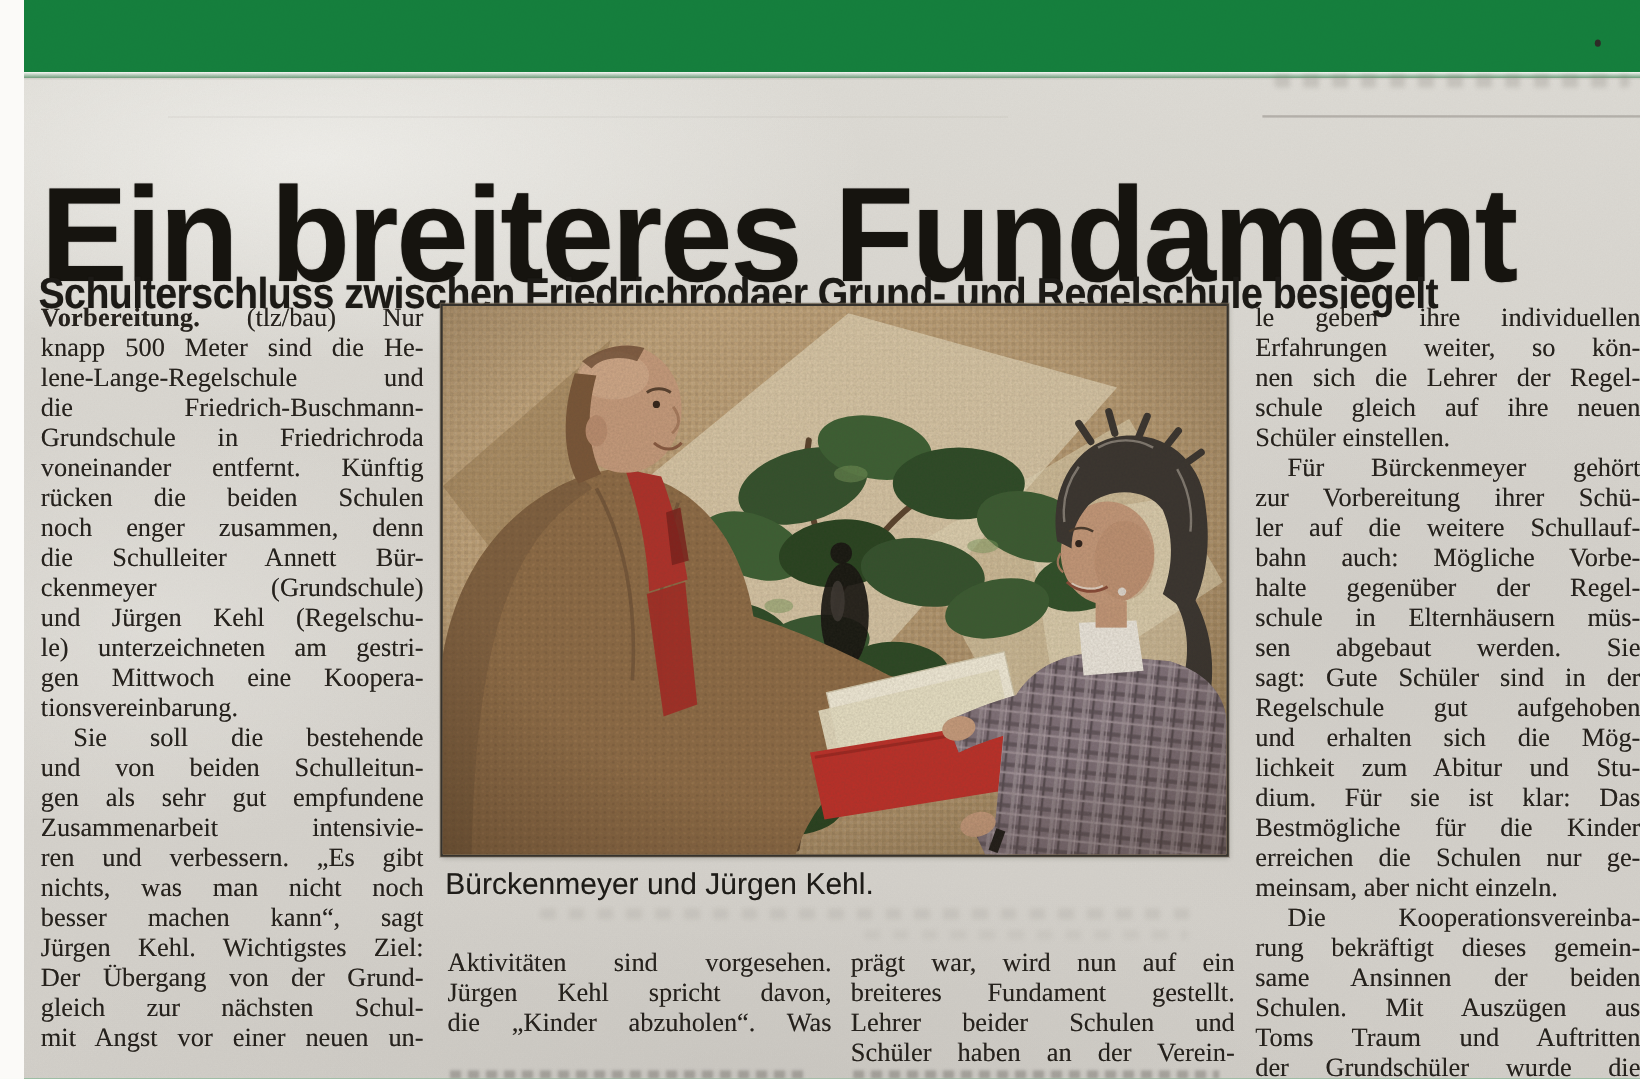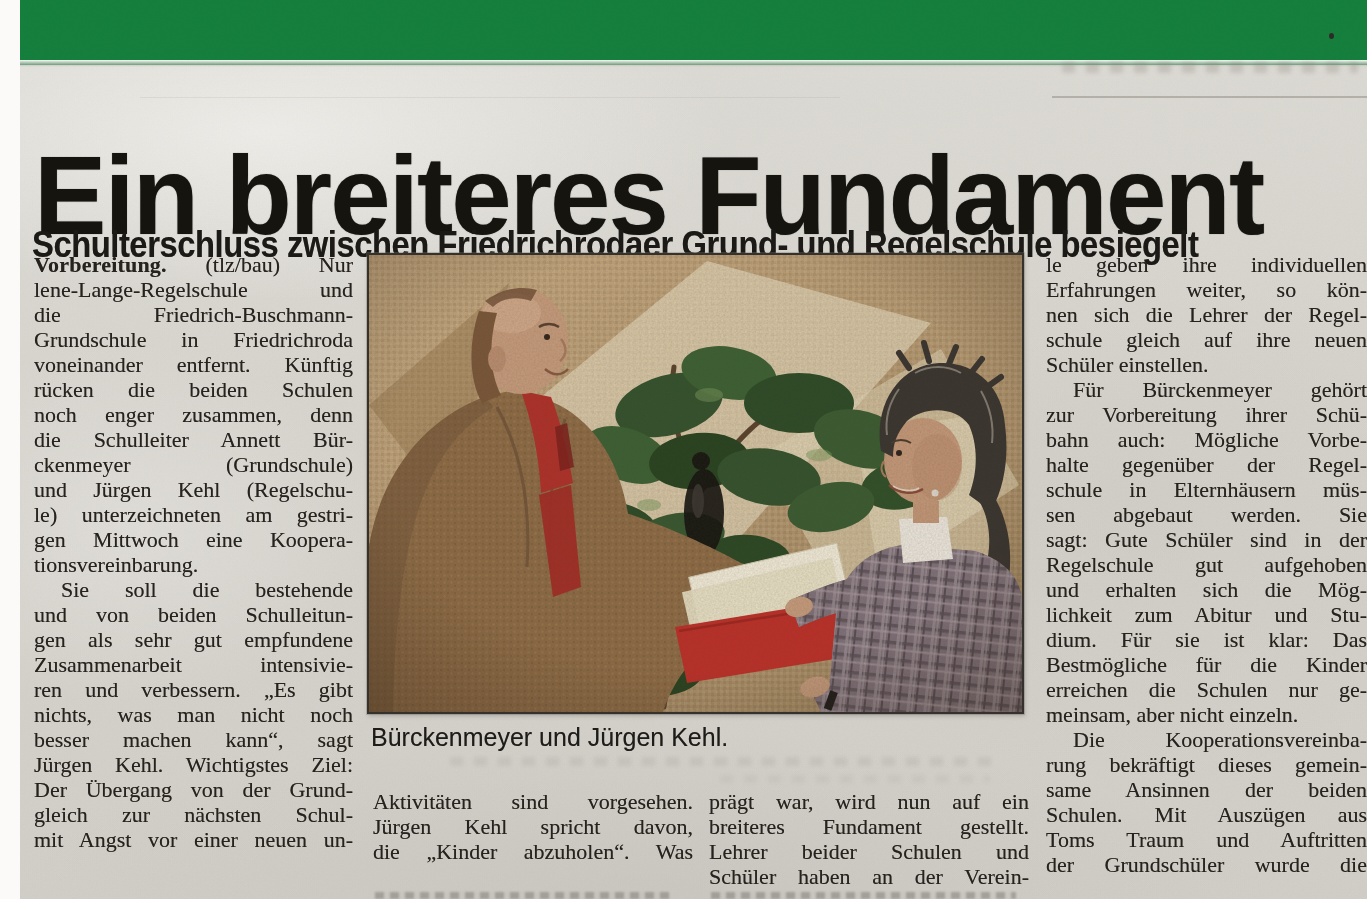--- a/index.html
+++ b/index.html
@@ -69,20 +69,21 @@
   <div class="artifact bleed-bar" style="left:1042px;top:62px;width:296px;height:11px;opacity:.28;"></div>
   <div class="artifact rule-line" style="left:1032px;top:96px;width:335px;height:2px;opacity:.7;"></div>
   <div class="artifact rule-line" style="left:120px;top:97px;width:700px;height:1px;opacity:.18;"></div>
   <div class="artifact speck" style="left:1309px;top:33px;width:5px;height:6px;"></div>
 
   <h1 class="headline">Ein breiteres Fundament</h1>
   <h2 class="subheadline">Schulterschluss zwischen Friedrichrodaer Grund- und Regelschule besiegelt</h2>
 
   <div class="col" id="col1">
       <div class="line"><b>Vorbereitung.</b> (tlz/bau) Nur</div>
+      <div class="line">knapp 500 Meter sind die He-</div>
       <div class="line">lene-Lange-Regelschule und</div>
       <div class="line">die Friedrich-Buschmann-</div>
       <div class="line">Grundschule in Friedrichroda</div>
       <div class="line">voneinander entfernt. Künftig</div>
       <div class="line">rücken die beiden Schulen</div>
       <div class="line">noch enger zusammen, denn</div>
       <div class="line">die Schulleiter Annett Bür-</div>
       <div class="line">ckenmeyer (Grundschule)</div>
       <div class="line">und Jürgen Kehl (Regelschu-</div>
       <div class="line">le) unterzeichneten am gestri-</div>
@@ -264,20 +265,21 @@
     </div>
 
   <div class="col" id="col4">
       <div class="line">le geben ihre individuellen</div>
       <div class="line">Erfahrungen weiter, so kön-</div>
       <div class="line">nen sich die Lehrer der Regel-</div>
       <div class="line">schule gleich auf ihre neuen</div>
       <div class="line last">Schüler einstellen.</div>
       <div class="line indent">Für Bürckenmeyer gehört</div>
       <div class="line">zur Vorbereitung ihrer Schü-</div>
+      <div class="line">ler auf die weitere Schullauf-</div>
       <div class="line">bahn auch: Mögliche Vorbe-</div>
       <div class="line">halte gegenüber der Regel-</div>
       <div class="line">schule in Elternhäusern müs-</div>
       <div class="line">sen abgebaut werden. Sie</div>
       <div class="line">sagt: Gute Schüler sind in der</div>
       <div class="line">Regelschule gut aufgehoben</div>
       <div class="line">und erhalten sich die Mög-</div>
       <div class="line">lichkeit zum Abitur und Stu-</div>
       <div class="line">dium. Für sie ist klar: Das</div>
       <div class="line">Bestmögliche für die Kinder</div>

